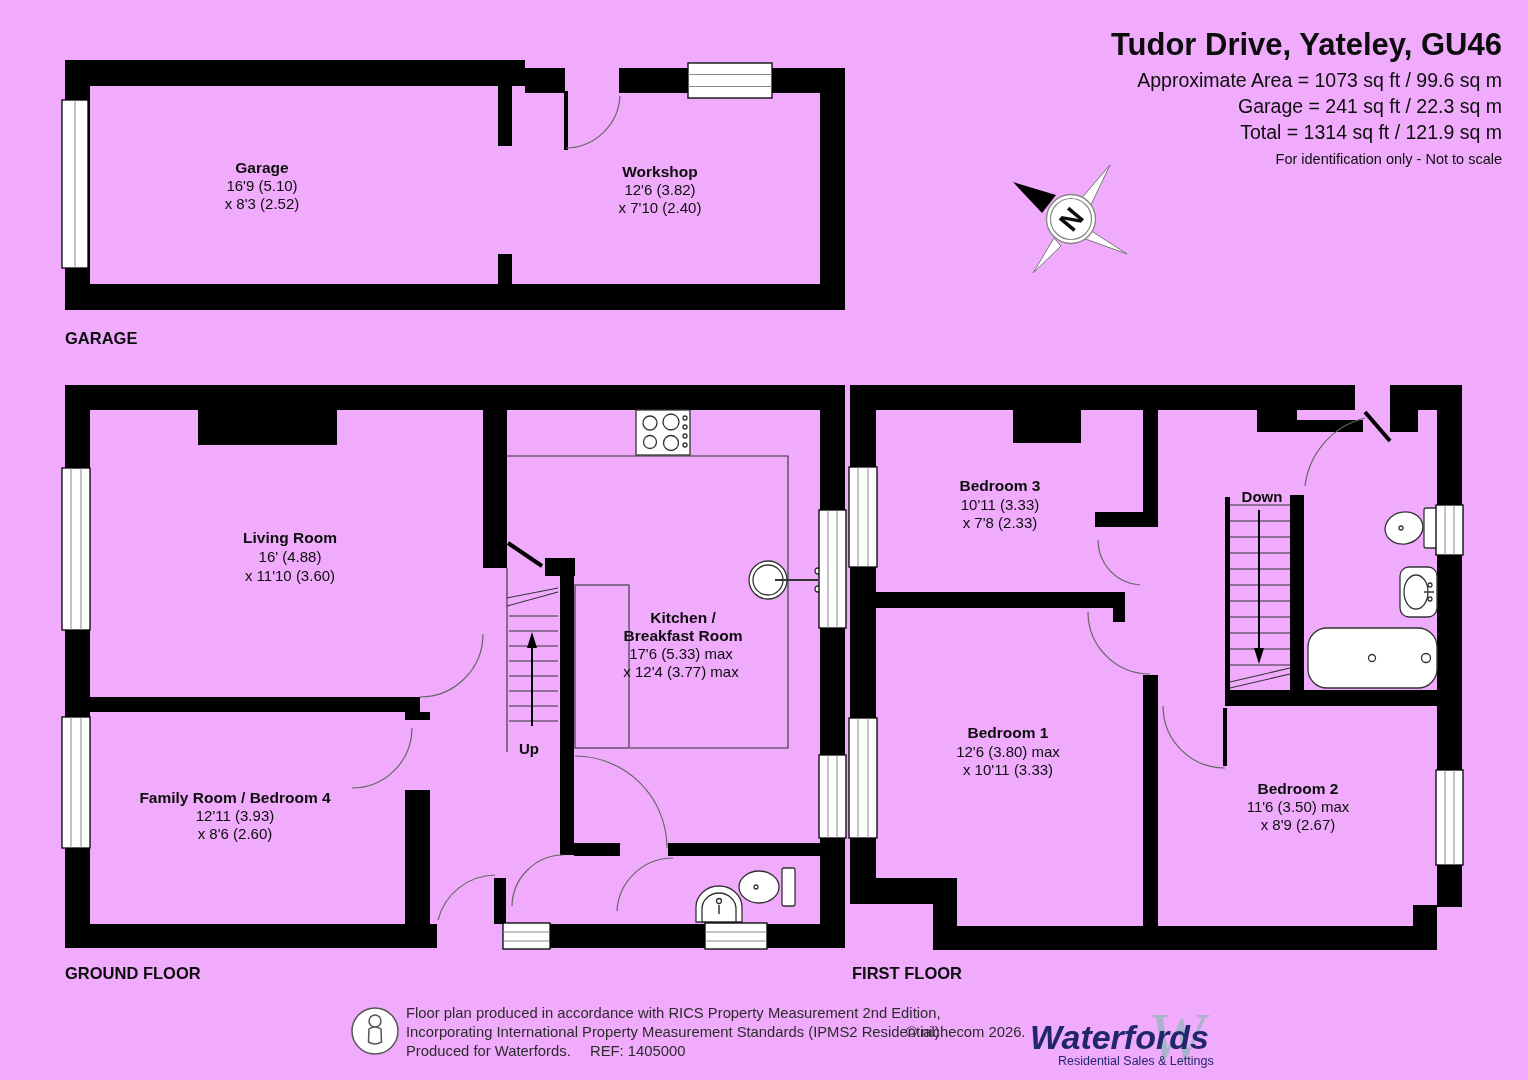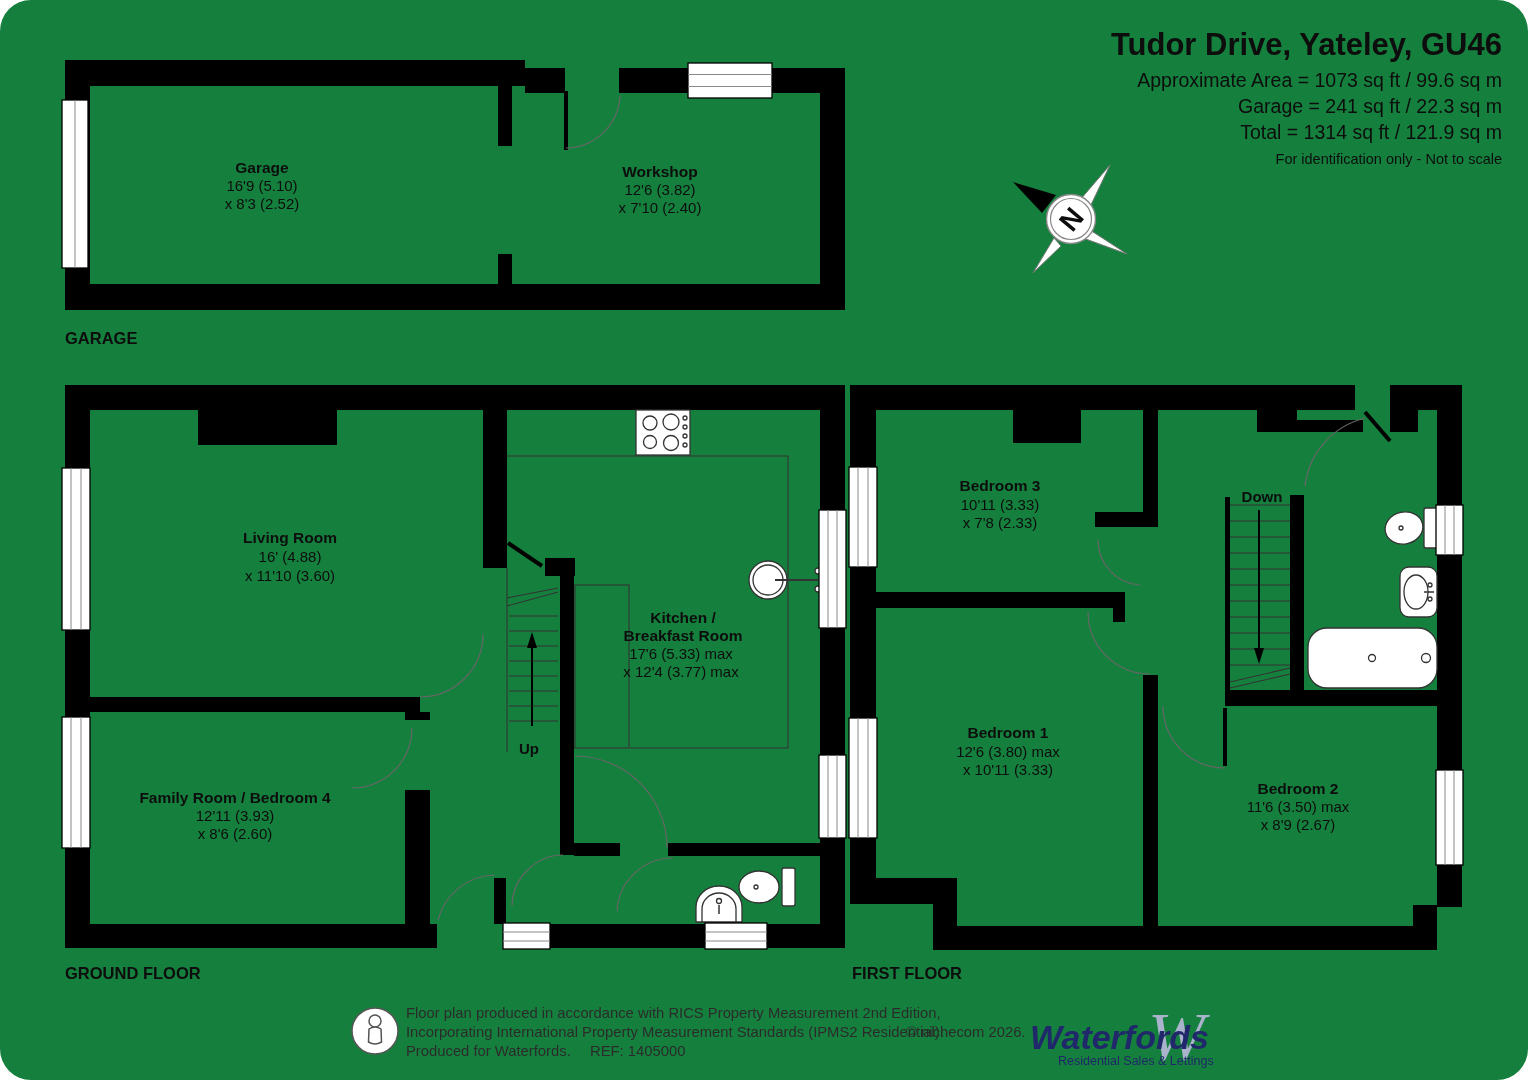--- a/index.html
+++ b/index.html
@@ -1,16 +1,16 @@
 <!DOCTYPE html>
 <html><head>
 <meta charset="utf-8">
 <style>
   html,body{margin:0;padding:0;background:#ffffff;}
-  #canvas{position:relative;width:1528px;height:1080px;background:#15803d;overflow:hidden;border-radius:31px;}
+  #canvas{position:relative;width:1528px;height:1080px;background:#f0abfc;overflow:hidden;}
   svg{position:absolute;left:0;top:0;}
   text{font-family:"Liberation Sans", sans-serif;fill:#0d0d0d;}
   .wall{fill:#000;}
   .title{font-size:31px;font-weight:bold;}
   .area{font-size:19.5px;}
   .small-note{font-size:14.5px;}
   .room-name{font-size:15.5px;font-weight:bold;}
   .room-dim{font-size:15px;}
   .floor-label{font-size:16.5px;font-weight:bold;}
   .stair-label{font-size:15px;font-weight:bold;}

